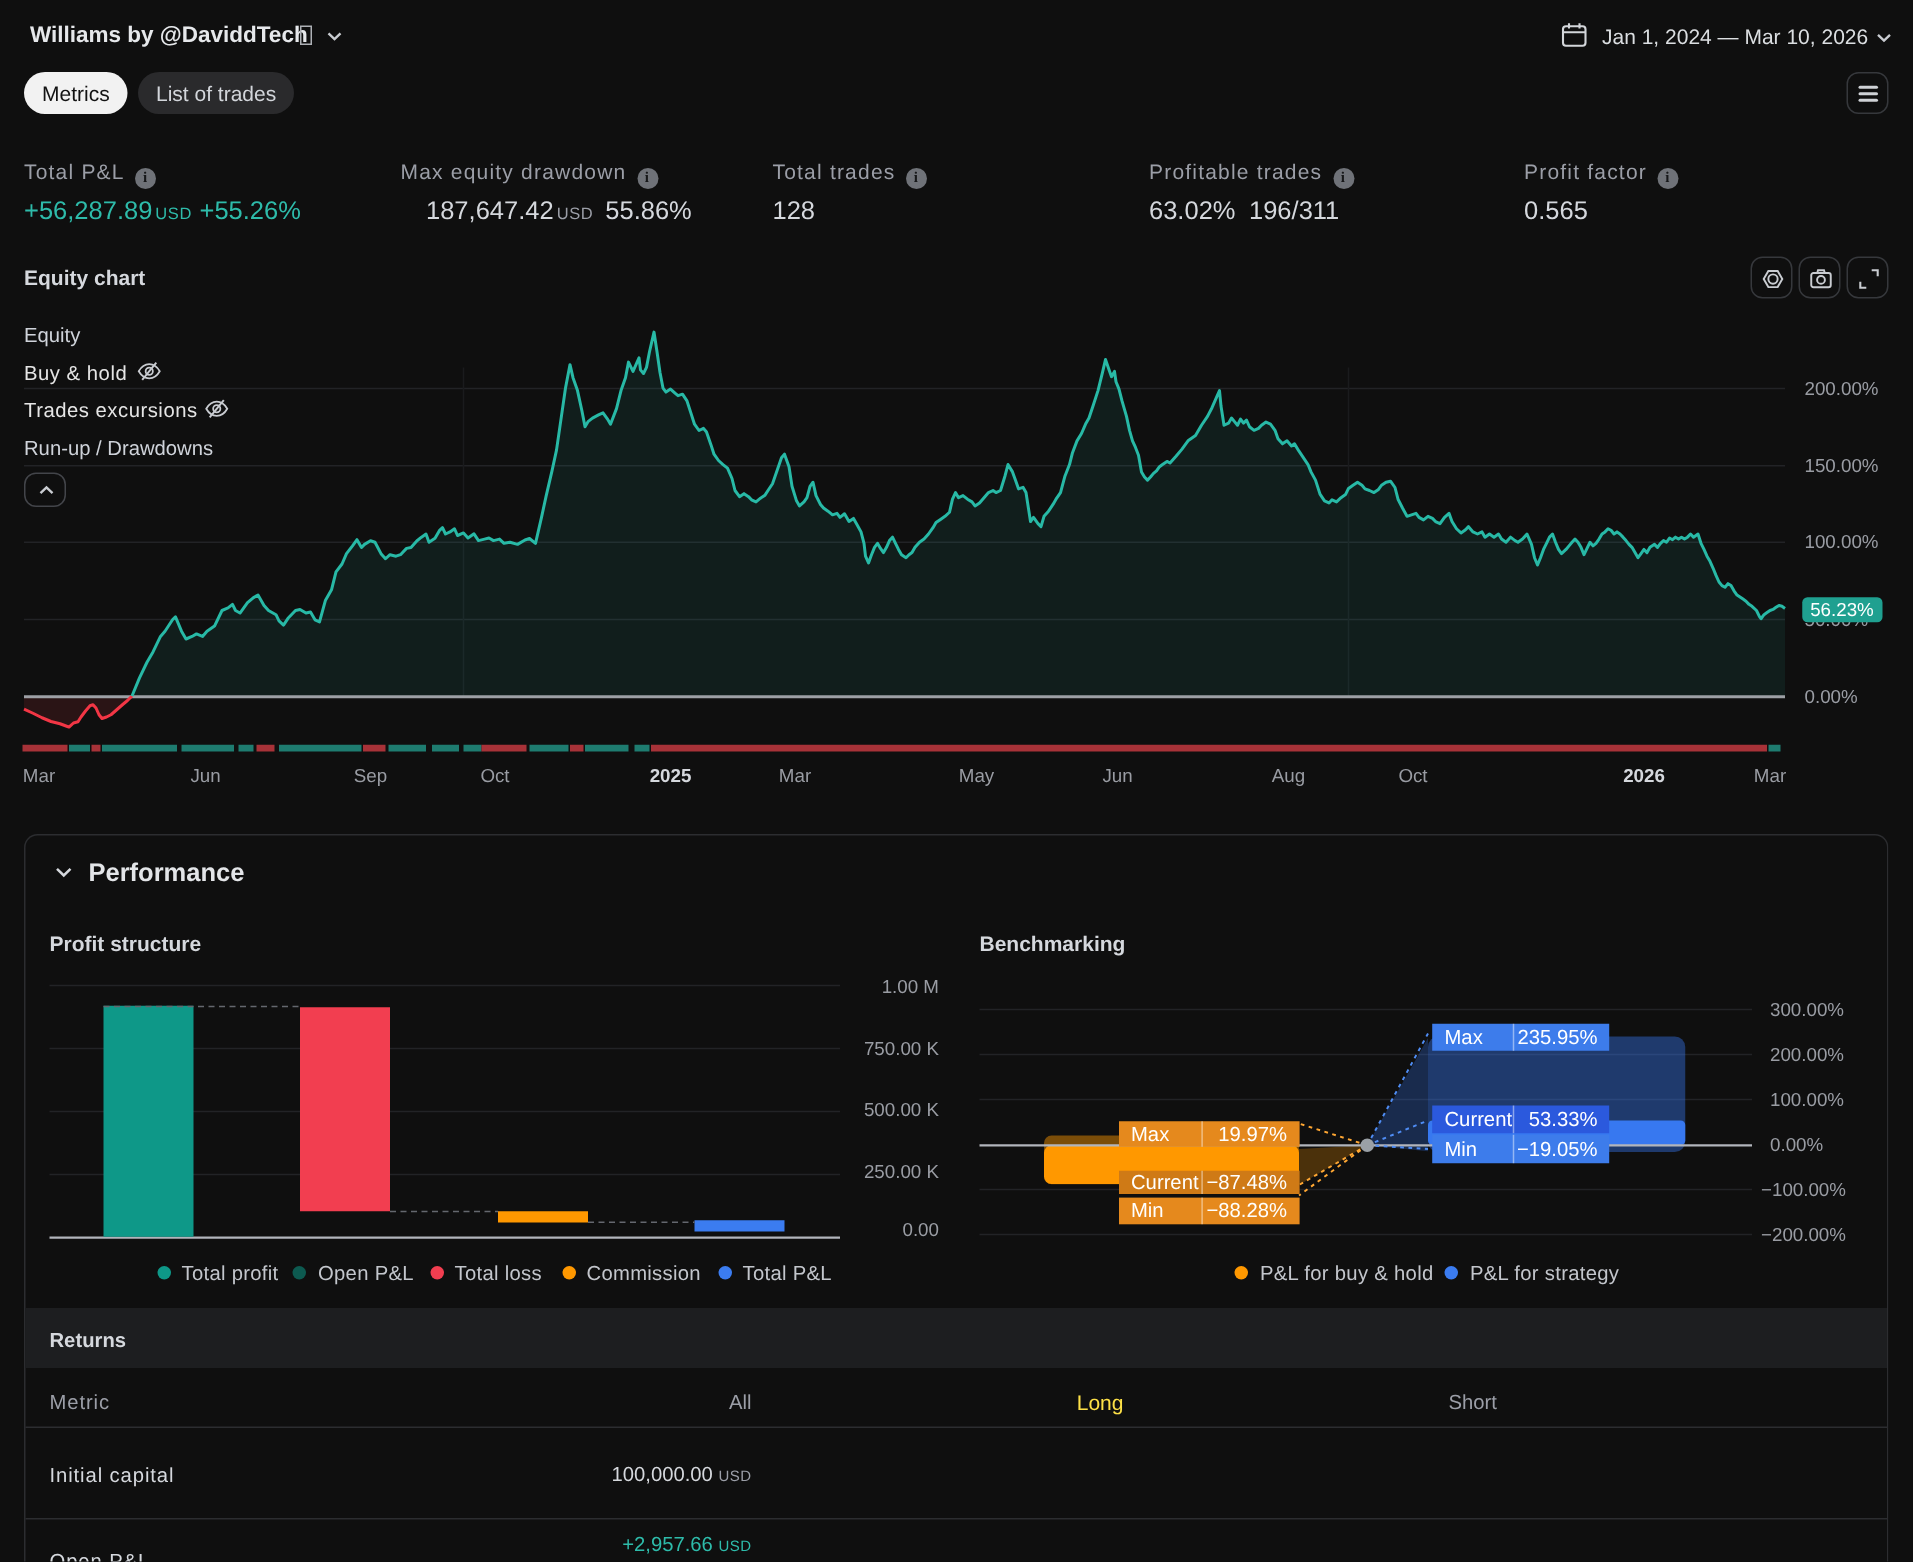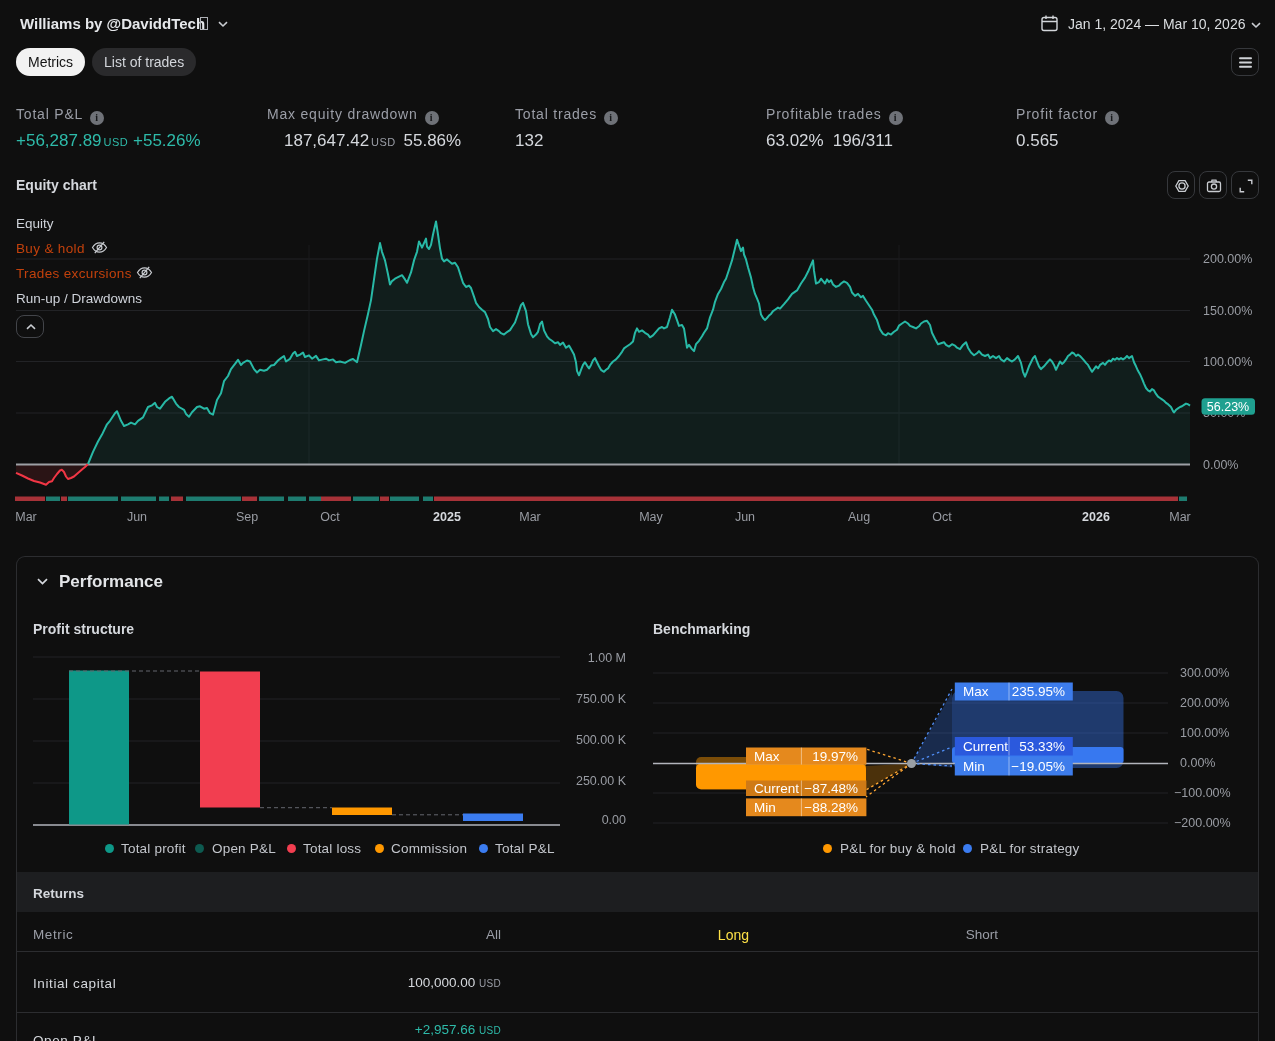--- a/index.html
+++ b/index.html
@@ -2,21 +2,21 @@
 <html><head><meta charset="utf-8"><title>Strategy Tester</title>
 <style>
 *{margin:0;padding:0;box-sizing:border-box}
 html,body{width:1275px;height:1041px;overflow:hidden;background:#0f0f0f;
 font-family:"Liberation Sans",sans-serif;-webkit-font-smoothing:antialiased}
 #page{position:relative;width:1275px;height:829px}
 .abs{position:absolute;white-space:nowrap}
 .lbl{color:#9b9ea7;font-size:14px;letter-spacing:.8px}
 .white{color:#d5d8dd}
 .teal{color:#2ebbaa}
-.dim{color:#c2410c;letter-spacing:.35px}
+.dim{color:#e5e5e5;letter-spacing:.35px}
 .val{font-size:17px}
 .usd{font-size:11px;letter-spacing:.4px;margin-left:2px}
 .info{display:inline-block;width:14px;height:14px;border-radius:50%;background:#6f7278;
 color:#17181a;font-size:10px;font-weight:bold;text-align:center;line-height:14px;
 vertical-align:-2px;margin-left:7px;font-family:"Liberation Serif",serif}
 .btn{position:absolute;width:28px;height:28px;border:1px solid #36383c;border-radius:8px}
 .pill{position:absolute;top:48px;height:28px;border-radius:15px;font-size:14px;
 display:flex;align-items:center;padding:0 12px}
 svg{position:absolute;left:0;font-family:"Liberation Sans",sans-serif}
 </style></head><body>
@@ -42,21 +42,21 @@
 <rect x="1" y="1.2" width="13" height="2" rx="1"></rect>
         <rect x="1" y="5.5" width="13" height="2" rx="1"></rect>
         <rect x="1" y="9.8" width="13" height="2" rx="1"></rect>
       </svg>
 </div>
 <div class="abs lbl" style="left:16px;top:106px;">Total P&amp;L<span class="info">i</span></div>
     <div class="abs val" style="left:16px;top:131px;"><span class="teal">+56,287.89<span class="usd">USD</span></span><span class="teal" style="margin-left:5px">+55.26%</span></div>
     <div class="abs lbl" style="left:267px;top:106px;">Max equity drawdown<span class="info">i</span></div>
     <div class="abs val" style="left:284px;top:131px;"><span class="white">187,647.42</span><span class="usd lbl" style="font-size:11px">USD</span><span class="white" style="margin-left:8px">55.86%</span></div>
     <div class="abs lbl" style="left:515px;top:106px;">Total trades<span class="info">i</span></div>
-    <div class="abs val" style="left:515px;top:131px;"><span class="white">132</span></div>
+    <div class="abs val" style="left:515px;top:131px;"><span class="white">128</span></div>
     <div class="abs lbl" style="left:766px;top:106px;">Profitable trades<span class="info">i</span></div>
     <div class="abs val" style="left:766px;top:131px;"><span class="white">63.02%</span><span class="white" style="margin-left:9px">196/311</span></div>
     <div class="abs lbl" style="left:1016px;top:106px;">Profit factor<span class="info">i</span></div>
     <div class="abs val" style="left:1016px;top:131px;"><span class="white">0.565</span></div>
 <div class="abs" style="left:16px;top:177px;font-size:14px;font-weight:bold;color:#d5d8dd;">Equity chart</div>
 <div class="btn" style="left:1167px;top:171px;">
 <svg style="left:5px;top:5px" width="18" height="18" viewBox="0 0 18 18" fill="none" stroke="#c9ccd1" stroke-width="1.3">
 <path d="M2.8 9 L5.9 3.6 L12.1 3.6 L15.2 9 L12.1 14.4 L5.9 14.4 Z"></path>
         <circle cx="9" cy="9" r="3.1"></circle>
       </svg>

